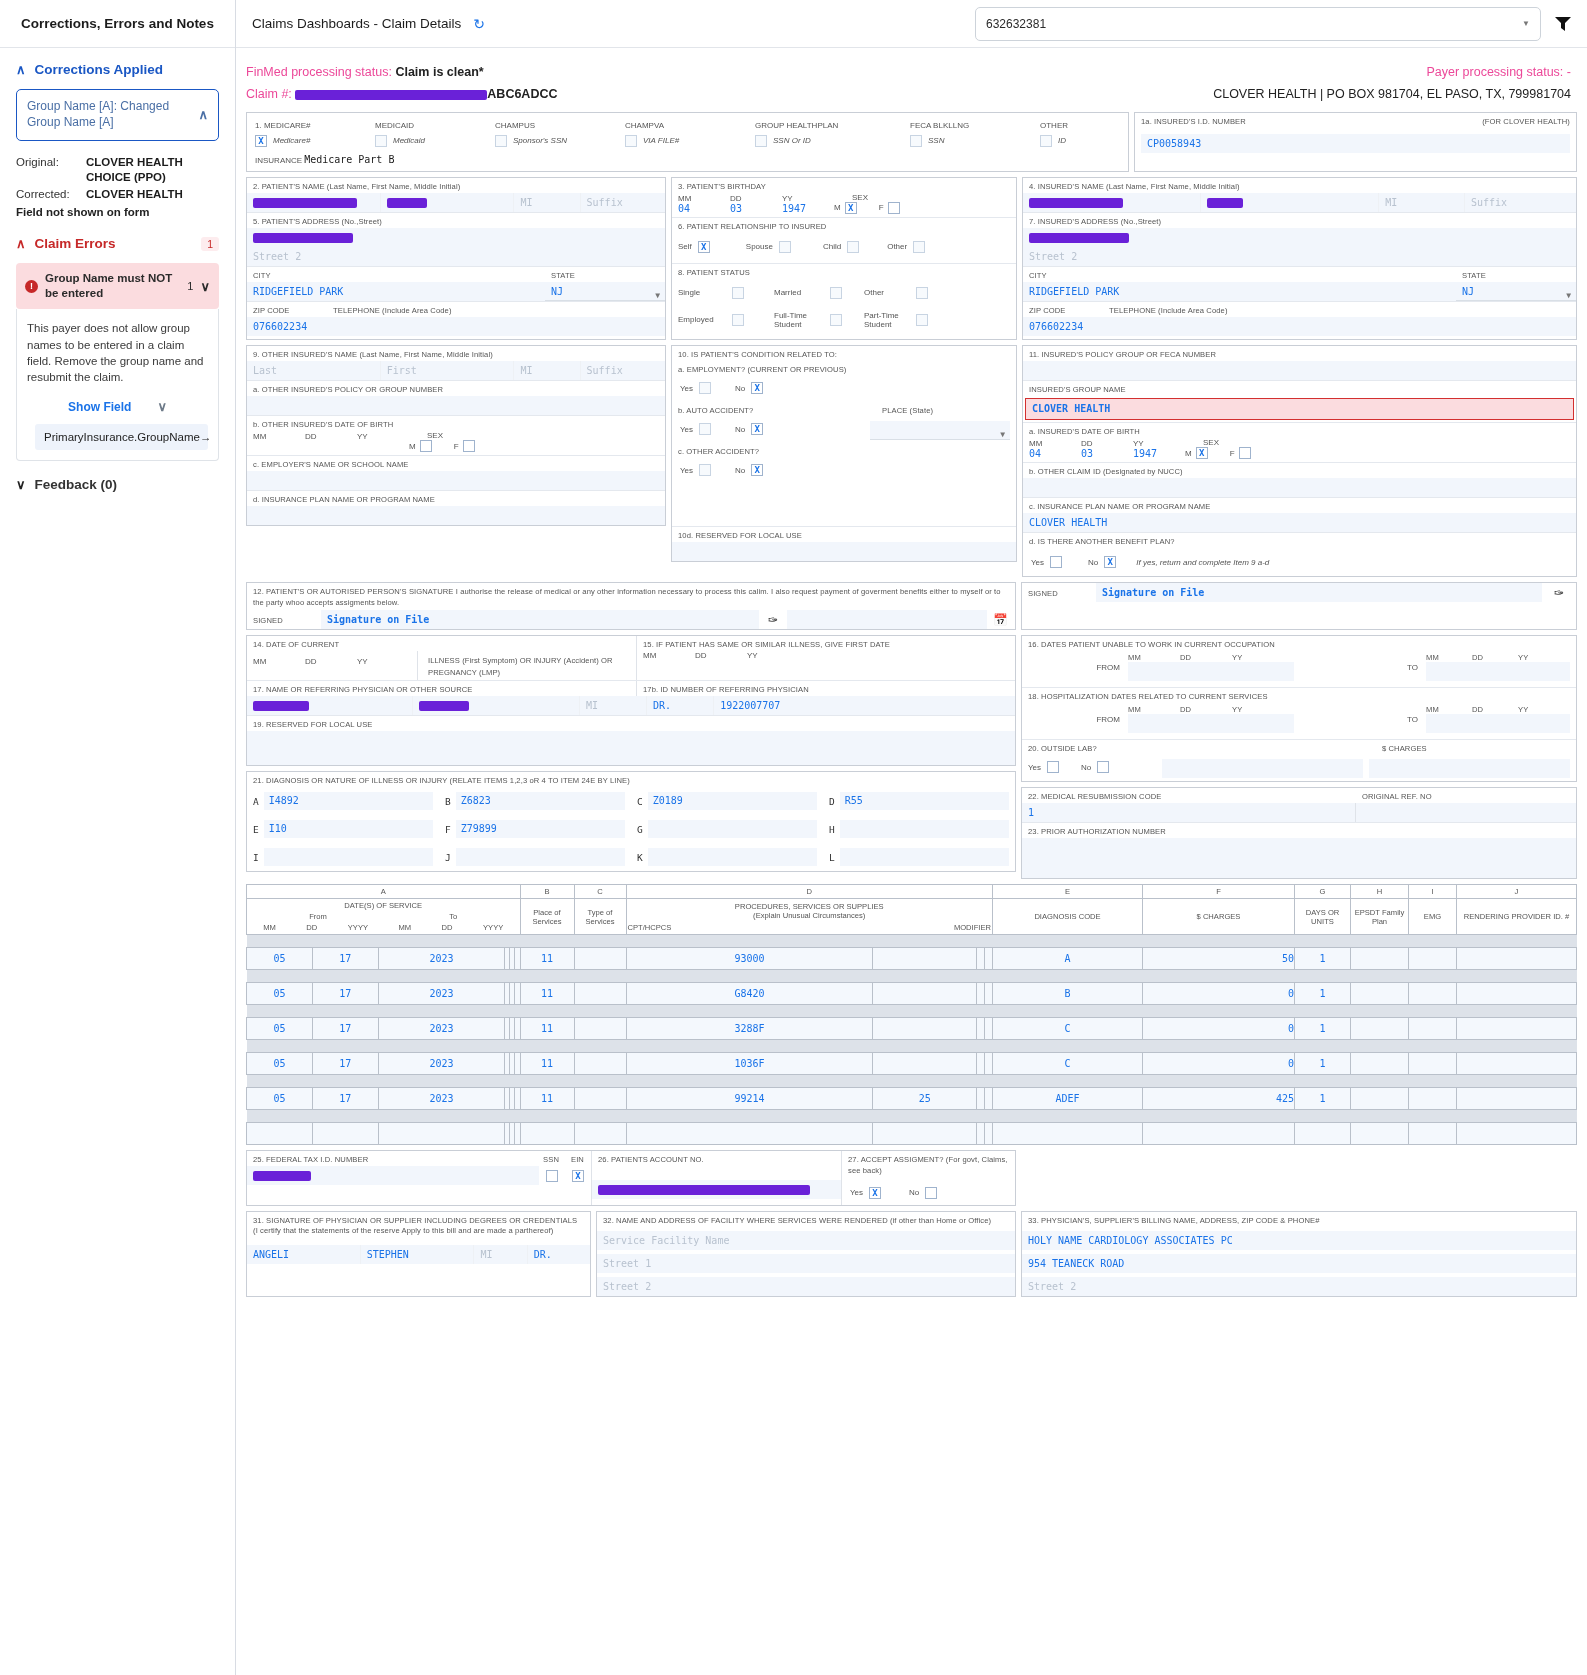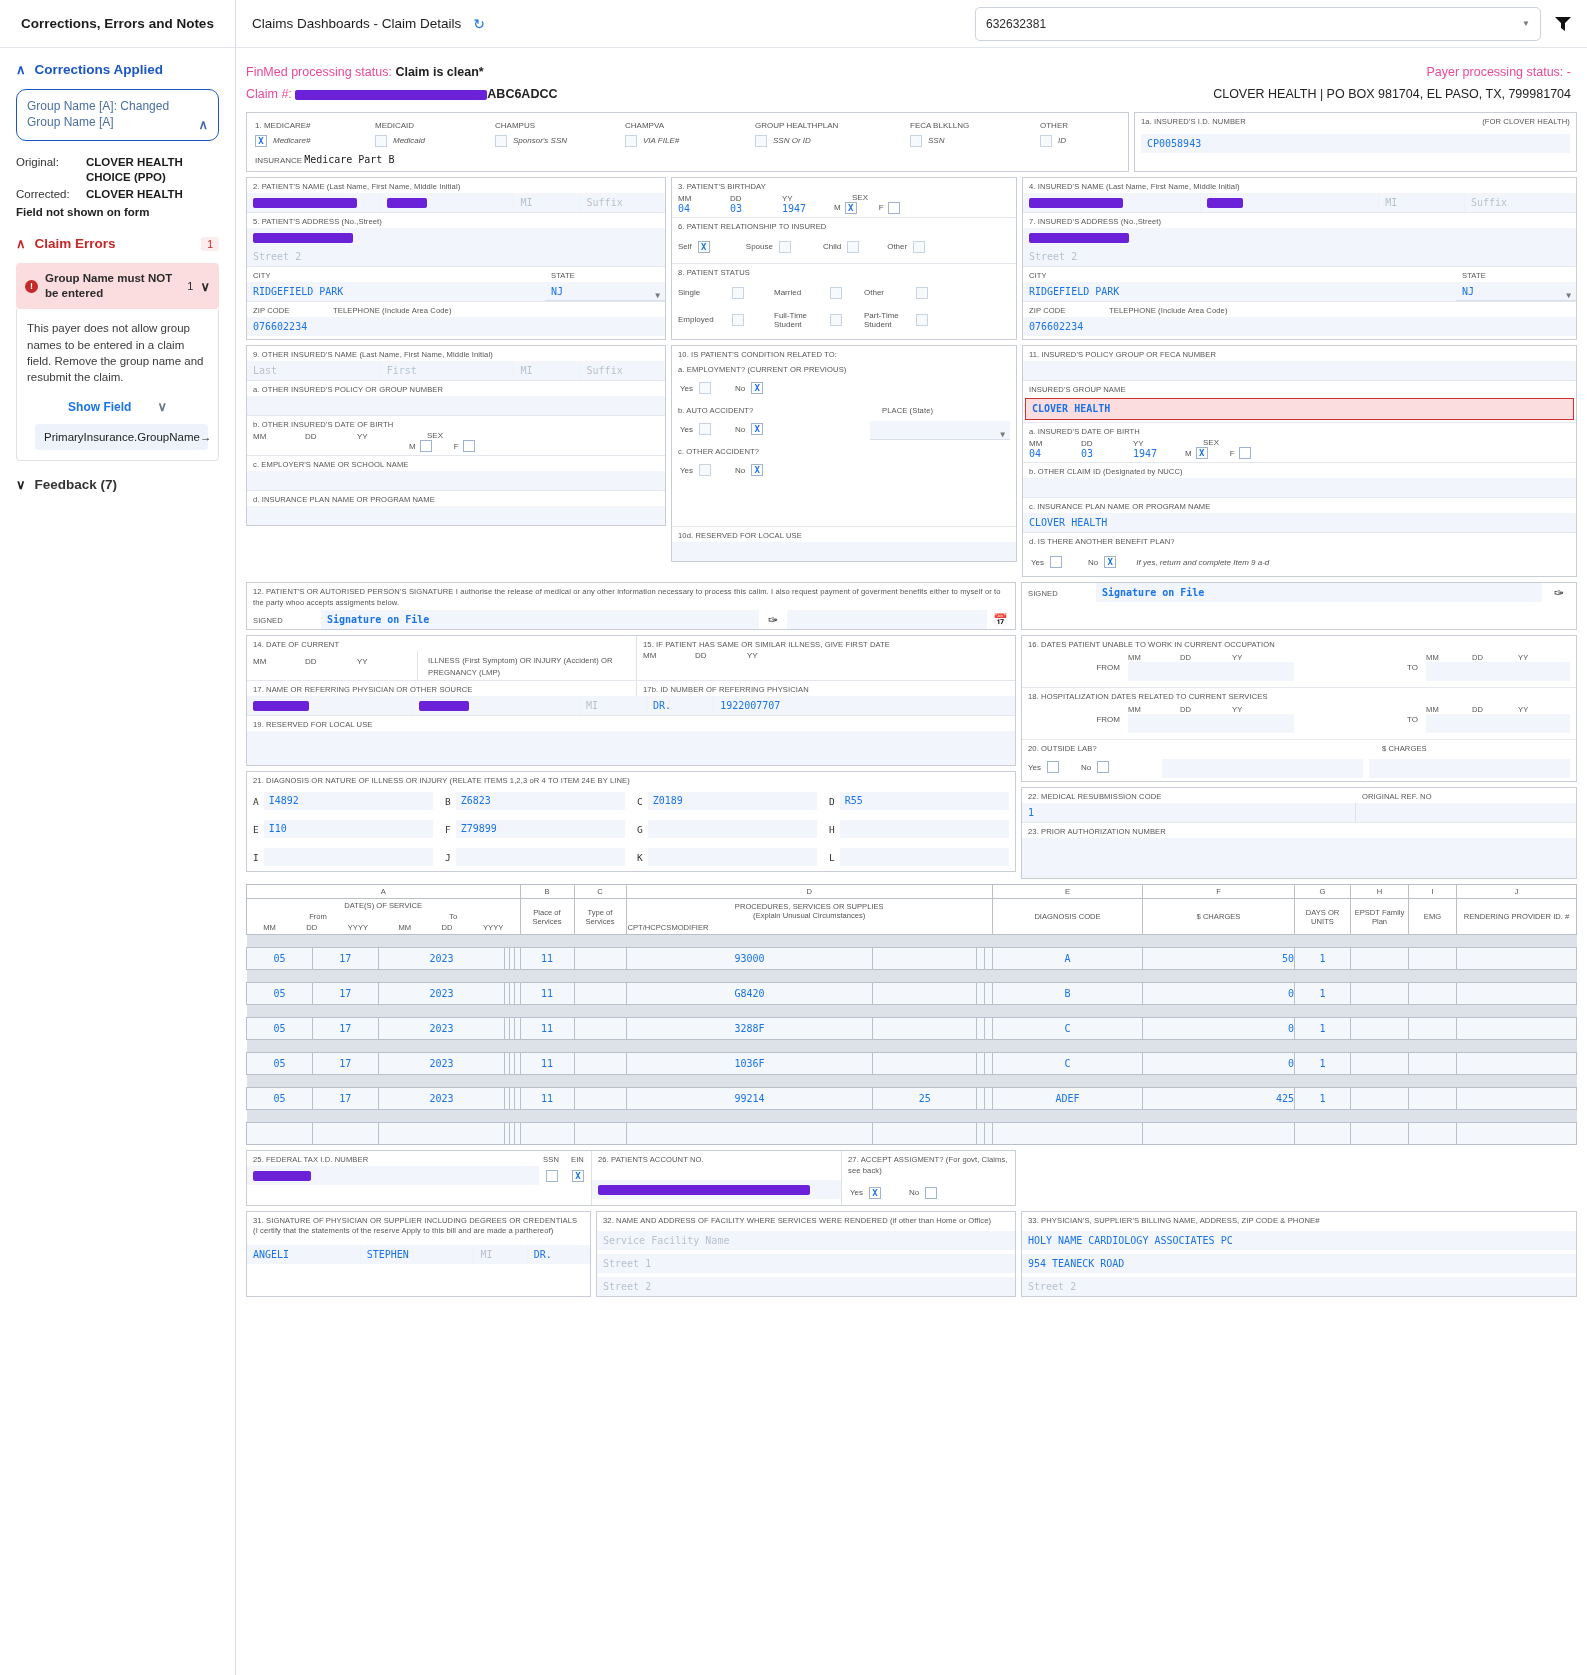--- a/index.html
+++ b/index.html
@@ -22,22 +22,22 @@
   }
   .sb-body { padding:14px 16px 0 16px; }
   .sec-head { display:flex; align-items:center; gap:9px; margin-bottom:12px; }
   .chev { font-size:13px; line-height:1; font-weight:bold; }
   .chev-up::before { content:"\2227"; }
   .chev-down::before { content:"\2228"; }
   .sec-title { font-weight:bold; font-size:13.5px; }
   .blue { color:#1a57c4; }
   .red { color:#c62828; }
   .corr-card {
-    border:1.5px solid #1a57c4; border-radius:10px; padding:9px 10px;
-    display:flex; align-items:flex-end; gap:6px; margin-bottom:14px;
+    border:1.5px solid #1a57c4; border-radius:5px; padding:9px 10px;
+    display:flex; align-items:center; gap:6px; margin-bottom:14px;
   }
   .corr-card .txt { flex:1; color:#4a6fa5; font-size:12px; line-height:1.32; }
   .kv { display:flex; gap:8px; font-size:11.5px; margin-bottom:2px; line-height:1.3; }
   .kv .k { width:62px; flex:0 0 62px; color:#333; }
   .kv .v { font-weight:bold; color:#1c1c1c; }
   .note-bold { font-weight:bold; font-size:11.5px; margin-top:5px; margin-bottom:18px; }
   .err-count {
     background:#fdecee; color:#c62828; font-size:10.5px; border-radius:3px;
     padding:1px 6px; margin-left:auto;
   }
@@ -203,21 +203,21 @@
           <span class="chev chev-down" style="color:#6d7a88"></span>
         </div>
         <div class="field-chip">
           <span>PrimaryInsurance.GroupName</span>
           <span class="arrow"></span>
         </div>
       </div>
 
       <div class="sec-head">
         <span class="chev chev-down"></span>
-        <span class="sec-title" style="color:#333">Feedback (7)</span>
+        <span class="sec-title" style="color:#333">Feedback (0)</span>
       </div>
     </div>
   </aside>
 
   <main class="main">
 
     <div class="topbar">
       <span class="topbar-title">Claims Dashboards - Claim Details</span>
       <span class="refresh">↻</span>
       <div class="search-wrap">
@@ -865,21 +865,21 @@
                   <span>MM</span>
                   <span>DD</span>
                   <span>YYYY</span>
                 </div>
             </th>
             <th>Place of Services</th>
             <th>Type of Services</th>
             <th colspan="4">
               <div>PROCEDURES, SERVICES OR SUPPLIES</div>
               <div>(Explain Unusual Circumstances)</div>
-              <div style="display:flex;justify-content:flex-start;margin-top:3px">
+              <div style="display:flex;justify-content:space-between;margin-top:3px">
                 <span>CPT/HCPCS</span>
                 <span>MODIFIER</span>
               </div>
             </th>
             <th>DIAGNOSIS CODE</th>
             <th>$ CHARGES</th>
             <th>DAYS OR UNITS</th>
             <th>EPSDT Family Plan</th>
             <th>EMG</th>
             <th>RENDERING PROVIDER ID. #</th>

